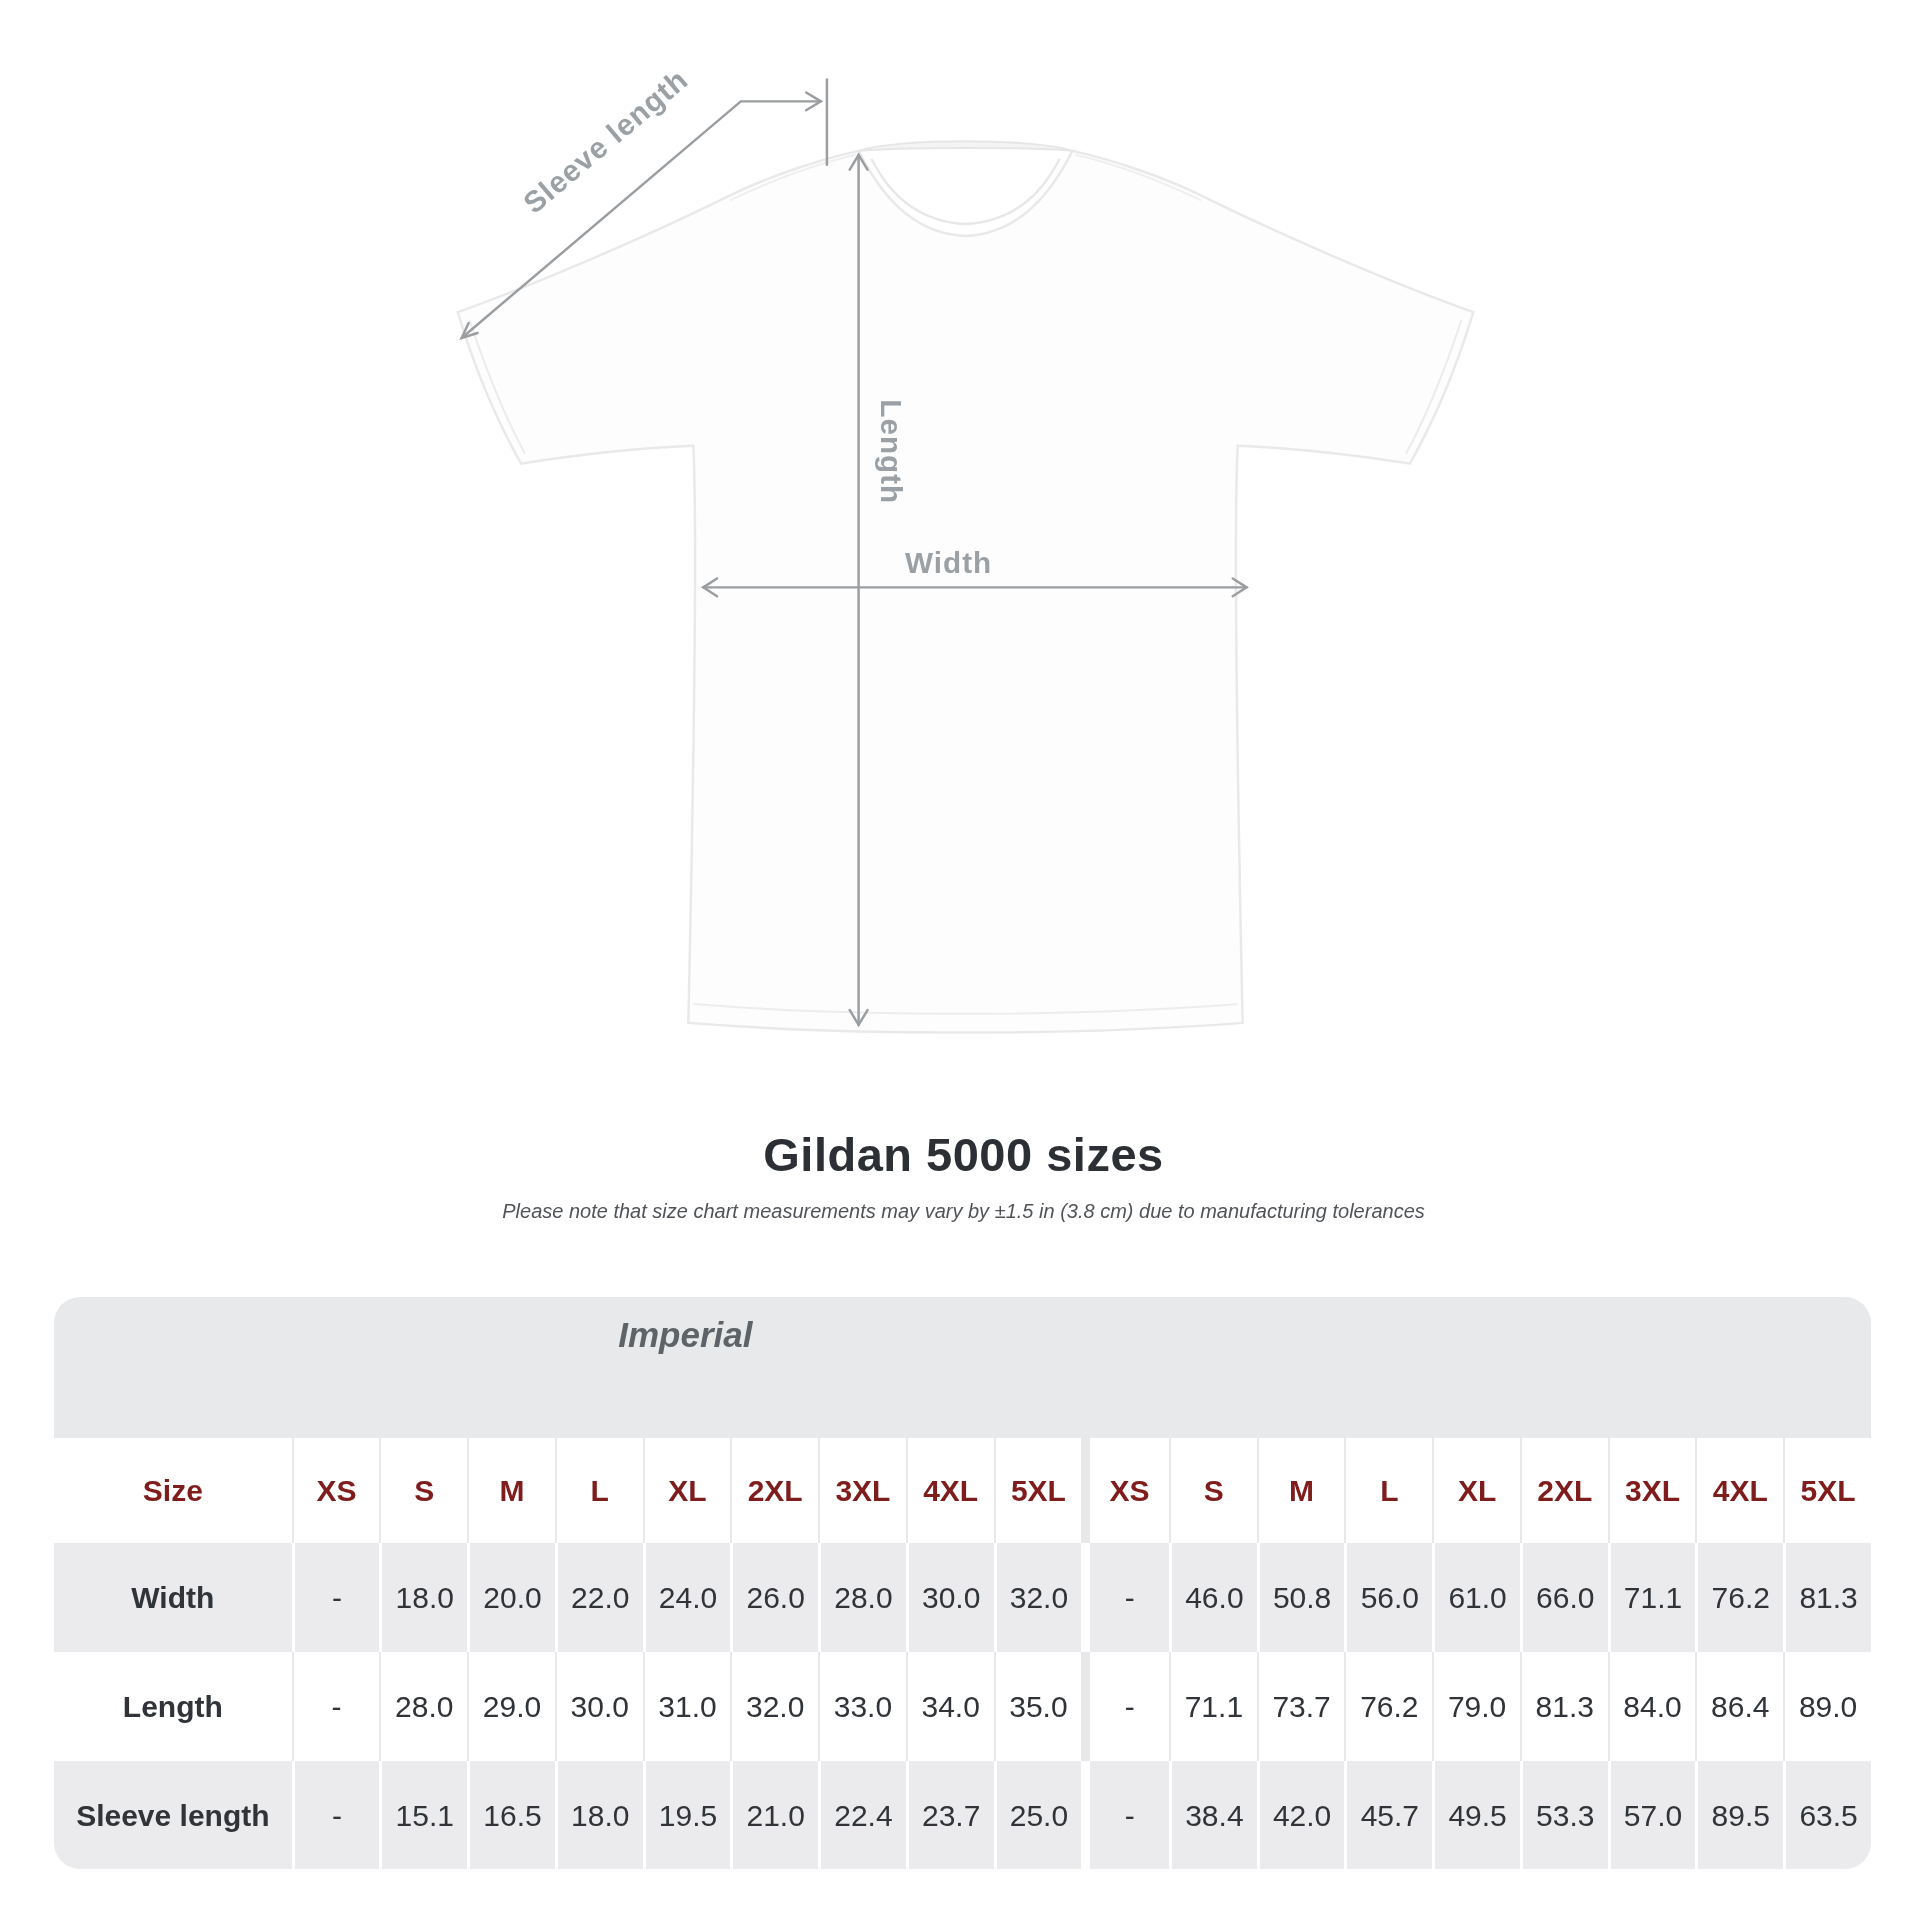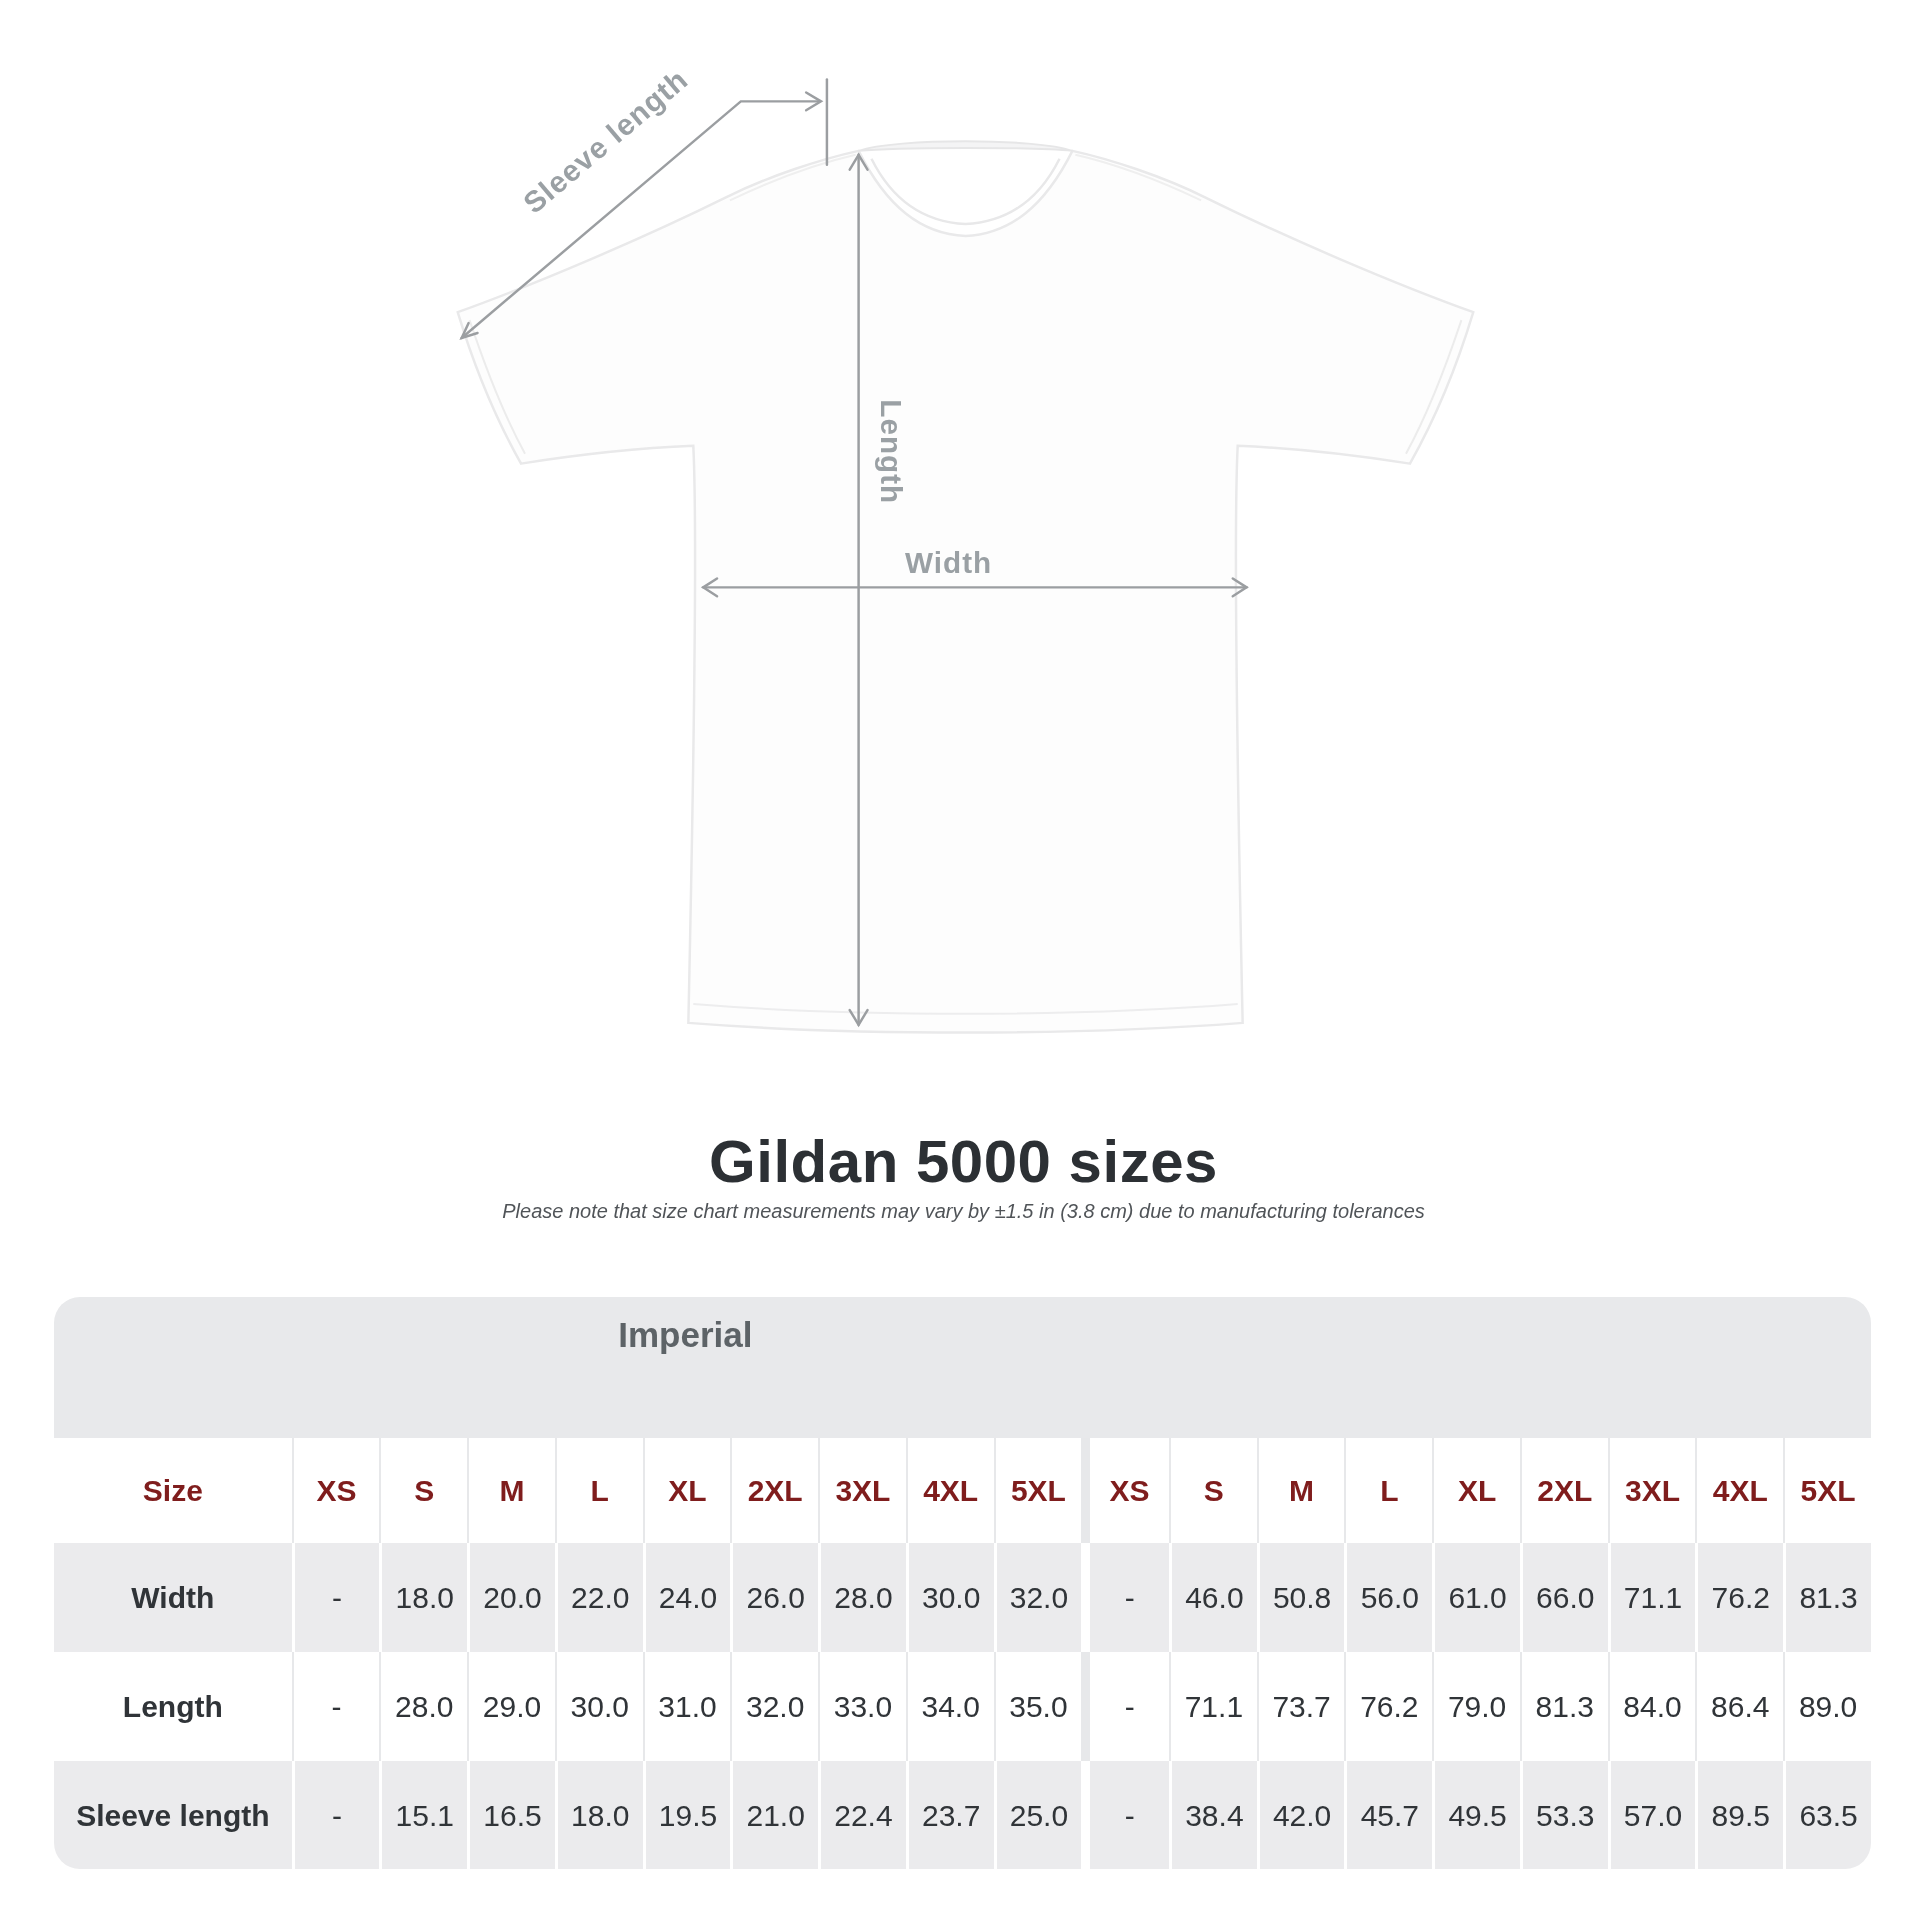--- a/index.html
+++ b/index.html
@@ -6,36 +6,36 @@
   body{
     width:1927px;height:1927px;position:relative;background:#ffffff;
     font-family:"Liberation Sans", sans-serif;overflow:hidden;
   }
   
   .shirt-figure{position:absolute;left:327px;top:40px;width:1277px;height:1069px;}
   .dim-label{font-weight:bold;font-size:30px;fill:#9aa0a4;letter-spacing:1px;}
   
   .page-title{
     position:absolute;top:1127px;left:0;width:100%;text-align:center;
-    font-size:60px;font-weight:bold;color:#2c3034;margin:0;letter-spacing:0.5px;
+    font-size:47px;font-weight:bold;color:#2c3034;margin:0;letter-spacing:0.5px;
   }
   .page-subtitle{
     position:absolute;top:1200px;left:0;width:100%;text-align:center;
     font-size:20px;font-style:italic;color:#505458;margin:0;
   }
   
   .chart-container{
     position:absolute;left:54px;top:1297px;width:1817px;height:572px;
     background:#ffffff;border-radius:26px;overflow:hidden;
   }
   .band{position:relative;height:141px;background:#e8e9eb;}
   .band-section{position:absolute;top:20px;text-align:center;color:#5d6367;}
   .band-section.imperial{left:13.1%;width:43.3%;}
   .band-section.metric{left:56.9%;width:43.1%;}
-  .band-title{font-size:35px;font-weight:bold;line-height:1;}
+  .band-title{font-size:35px;font-weight:bold;font-style:italic;line-height:1;}
   .band-unit{font-size:27px;font-style:italic;margin-top:14px;line-height:1;}
   table.size-table{width:100%;border-collapse:separate;border-spacing:0;table-layout:fixed;}
   table.size-table td{
     text-align:center;vertical-align:middle;font-size:30px;color:#303438;
     padding:0;box-sizing:border-box;
   }
   tr.hdr td{height:105px;background:#ffffff;font-weight:bold;color:#7f1d1d;}
   tr.row-gray td{height:109px;background:#ebebed;}
   tr.row-white td{height:109px;background:#ffffff;}
   td.lbl{font-weight:bold;color:#5f666b;}

